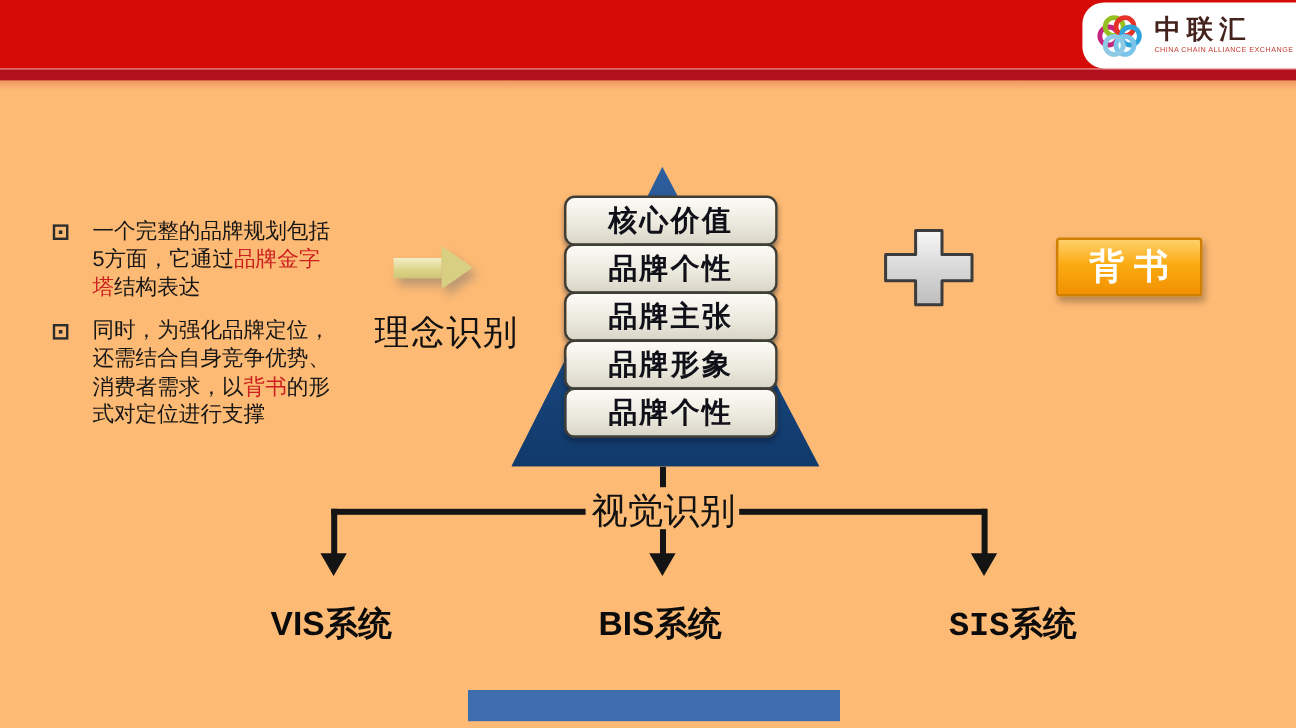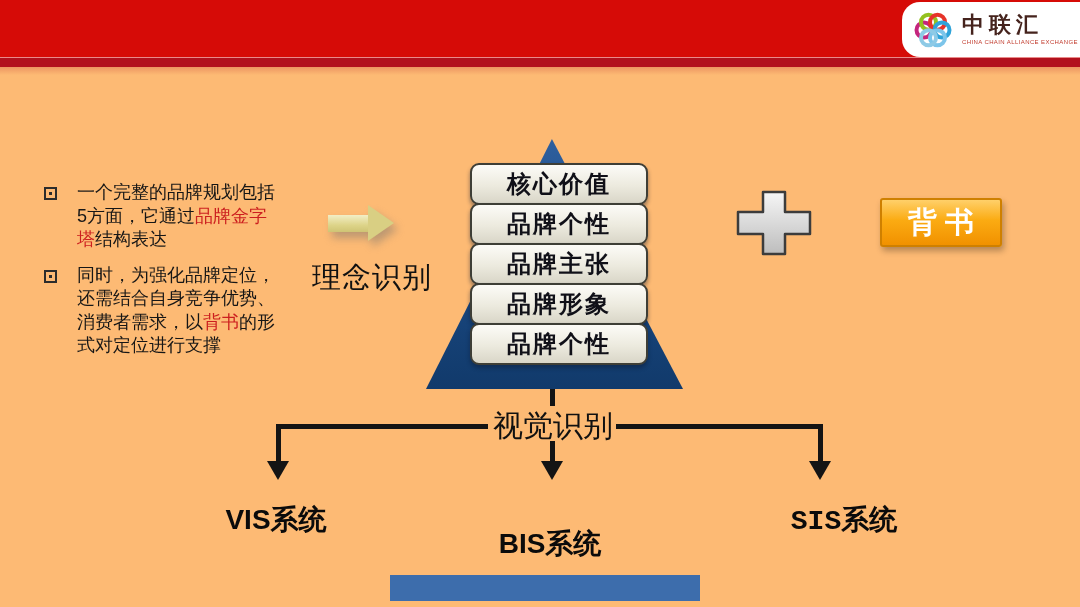--- a/index.html
+++ b/index.html
@@ -68,21 +68,21 @@
   .ln-vright{left:818px;top:424px;width:5px;height:38px;}
   .ah{position:absolute;width:0;height:0;border-left:11px solid transparent;
       border-right:11px solid transparent;border-top:19px solid #141414;}
   .ah-left{left:267px;top:461px;}
   .ah-center{left:541px;top:461px;}
   .ah-right{left:809px;top:461px;}
   .visual-label{position:absolute;left:472px;top:406px;width:162px;text-align:center;font-size:30px;color:#111;}
 
   
   .system{position:absolute;top:501px;width:170px;text-align:center;font-size:28px;font-weight:800;color:#0b0b0b;}
-  .sys-1{left:191px;} .sys-2{left:465px;margin-top:24px;} .sys-3{left:759px;font-family:Liberation Mono, monospace;}
+  .sys-1{left:191px;} .sys-2{left:465px;} .sys-3{left:759px;font-family:Liberation Mono, monospace;}
 
   
   .footer-bar{position:absolute;left:390px;top:575px;width:310px;height:26px;background:#3d6dac;}
 </style>
 </head>
 <body>
 
 <div class="slide">
 
   <div class="red-bar"></div>

